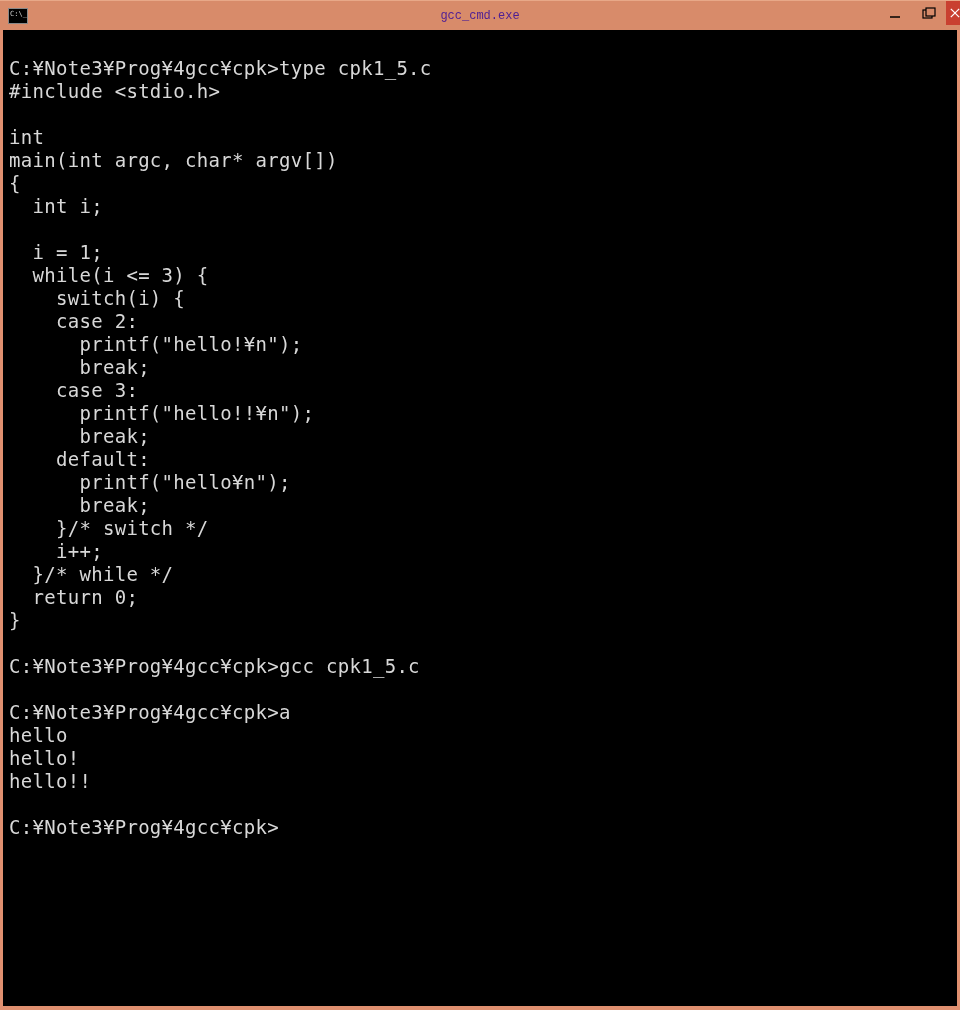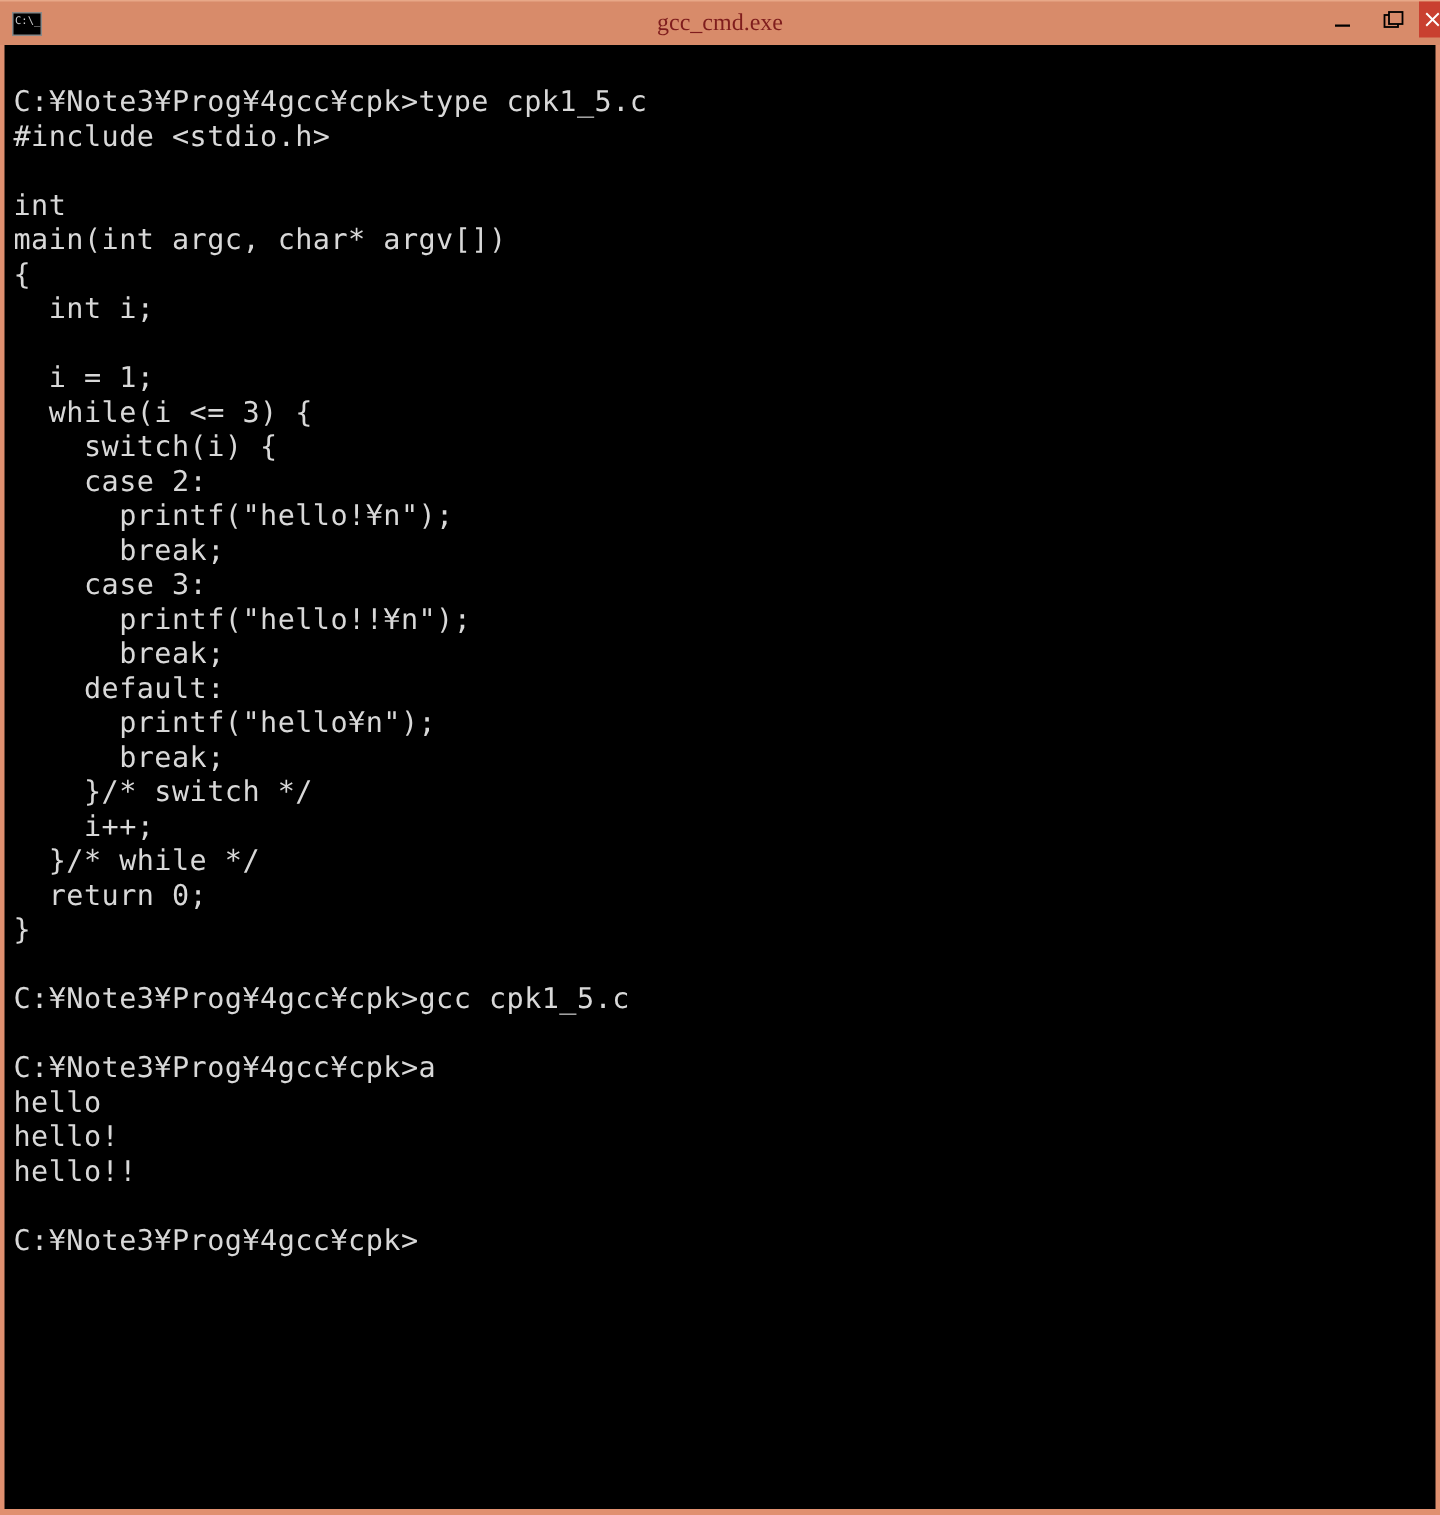--- a/index.html
+++ b/index.html
@@ -35,23 +35,23 @@
       color: #ccc;
       font-size: 7px;
       position: absolute;
       top: 1px;
       left: 1px;
     }
     .titlebar-title {
       position: absolute;
       left: 50%;
       transform: translateX(-50%);
-      color: #7f1d1d;
-      font-size: 16px;
-      font-family: Liberation Serif, serif;
+      color: #4c1d95;
+      font-size: 12px;
+      font-family: Liberation Mono, monospace;
     }
     .titlebar-controls {
       position: absolute;
       right: 0;
       top: 0;
       display: flex;
       height: 24px;
     }
     .tb-btn {
       width: 34px;

